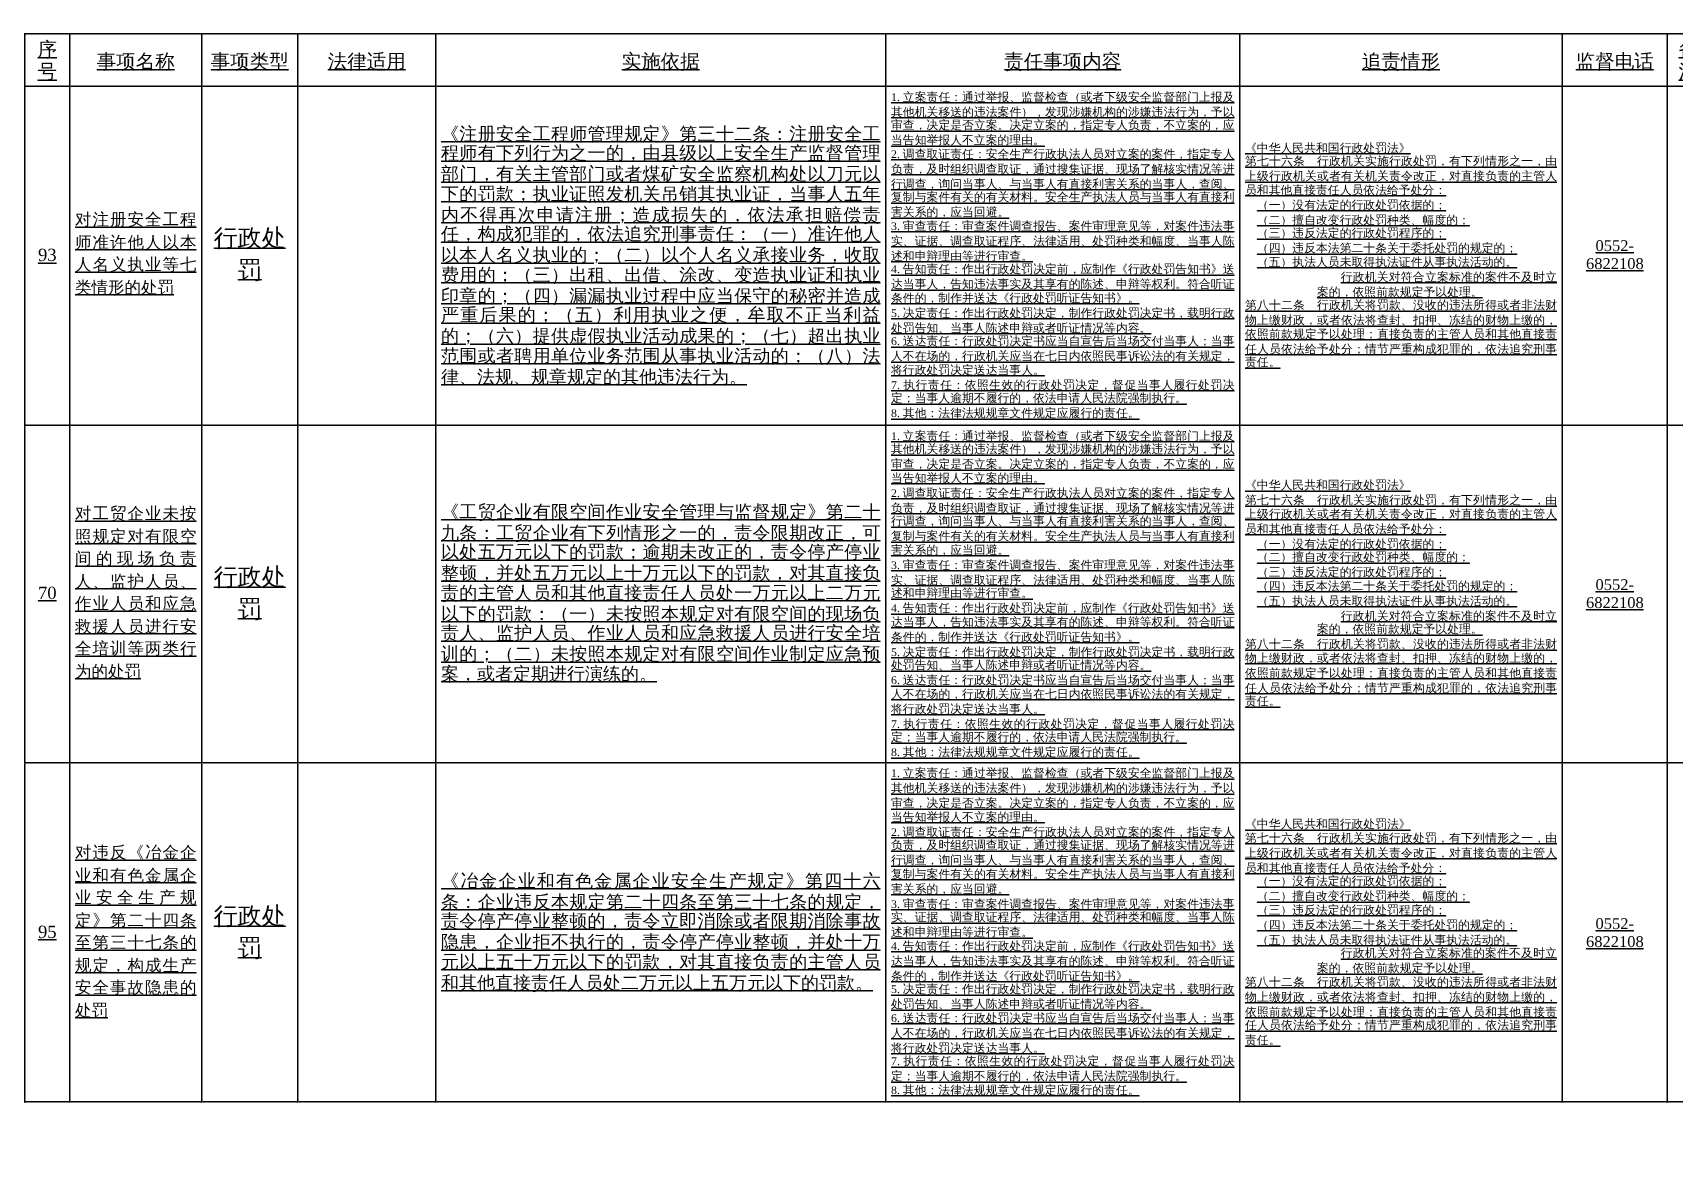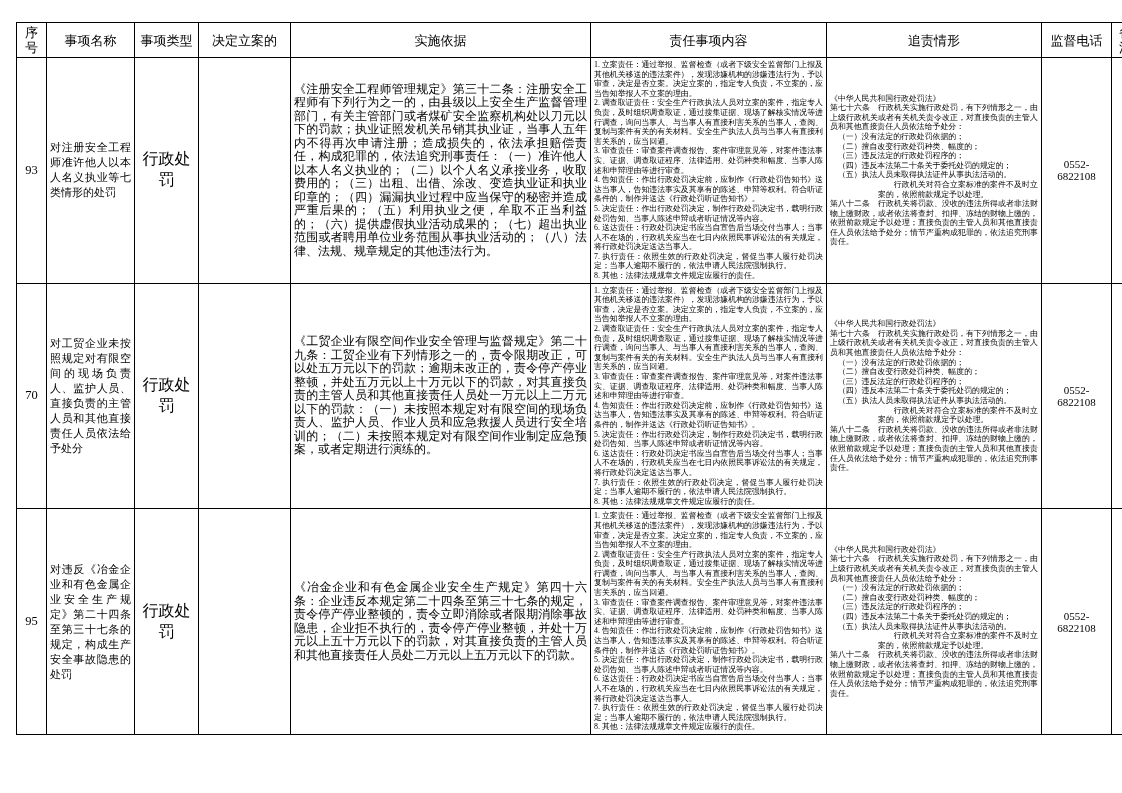--- a/index.html
+++ b/index.html
@@ -13,20 +13,21 @@
     font-family: "Liberation Serif", "DejaVu Serif", serif;
     color: #000000;
     overflow: hidden;
   }
   .page {
     width: 1122px;
     height: 793px;
     position: relative;
     box-sizing: border-box;
     padding: 22px 16px 0 16px;
+    text-decoration: underline;
   }
   table.reg {
     border-collapse: collapse;
     table-layout: fixed;
     width: 1090px;
     border: 1px solid #000;
   }
   table.reg th, table.reg td {
     border: 1px solid #000;
     vertical-align: middle;
@@ -98,21 +99,21 @@
 </head>
 <body>
 
 <div class="page">
   <table class="reg">
     <thead>
       <tr>
         <th class="c-seq">序号</th>
         <th class="c-name">事项名称</th>
         <th class="c-type">事项类型</th>
-        <th class="c-sub">决定立案的</th>
+        <th class="c-sub">法律适用</th>
         <th class="c-basis">实施依据</th>
         <th class="c-duty">责任事项内容</th>
         <th class="c-accnt">追责情形</th>
         <th class="c-phone">监督电话</th>
         <th class="c-remark th-remark">备注</th>
       </tr>
     </thead>
     <tbody>
 
       <tr>
@@ -141,21 +142,21 @@
           <p class="acc-p acc-indent2">（五）执法人员未取得执法证件从事执法活动的。</p>
           <p class="acc-p acc-indent">行政机关对符合立案标准的案件不及时立案的，依照前款规定予以处理。</p>
           <p class="acc-p">第八十二条　行政机关将罚款、没收的违法所得或者非法财物上缴财政，或者依法将查封、扣押、冻结的财物上缴的，依照前款规定予以处理；直接负责的主管人员和其他直接责任人员依法给予处分；情节严重构成犯罪的，依法追究刑事责任。</p>
         </td>
         <td class="phone">0552-6822108</td>
         <td class="remark"></td>
       </tr>
 
       <tr>
         <td class="seq">70</td>
-        <td class="name">对工贸企业未按照规定对有限空间的现场负责人、监护人员、直接负责的主管人员和其他直接责任人员依法给予处分</td>
+        <td class="name">对工贸企业未按照规定对有限空间的现场负责人、监护人员、作业人员和应急救援人员进行安全培训等两类行为的处罚</td>
         <td class="type">行政处罚</td>
         <td class="sub"></td>
         <td class="basis">《工贸企业有限空间作业安全管理与监督规定》第二十九条：工贸企业有下列情形之一的，责令限期改正，可以处五万元以下的罚款；逾期未改正的，责令停产停业整顿，并处五万元以上十万元以下的罚款，对其直接负责的主管人员和其他直接责任人员处一万元以上二万元以下的罚款：（一）未按照本规定对有限空间的现场负责人、监护人员、作业人员和应急救援人员进行安全培训的；（二）未按照本规定对有限空间作业制定应急预案，或者定期进行演练的。</td>
         <td class="duty">
           <p class="duty-p">1. 立案责任：通过举报、监督检查（或者下级安全监督部门上报及其他机关移送的违法案件），发现涉嫌机构的涉嫌违法行为，予以审查，决定是否立案。决定立案的，指定专人负责，不立案的，应当告知举报人不立案的理由。</p>
           <p class="duty-p">2. 调查取证责任：安全生产行政执法人员对立案的案件，指定专人负责，及时组织调查取证，通过搜集证据、现场了解核实情况等进行调查，询问当事人、与当事人有直接利害关系的当事人，查阅、复制与案件有关的有关材料。安全生产执法人员与当事人有直接利害关系的，应当回避。</p>
           <p class="duty-p">3. 审查责任：审查案件调查报告、案件审理意见等，对案件违法事实、证据、调查取证程序、法律适用、处罚种类和幅度、当事人陈述和申辩理由等进行审查。</p>
           <p class="duty-p">4. 告知责任：作出行政处罚决定前，应制作《行政处罚告知书》送达当事人，告知违法事实及其享有的陈述、申辩等权利。符合听证条件的，制作并送达《行政处罚听证告知书》。</p>
           <p class="duty-p">5. 决定责任：作出行政处罚决定，制作行政处罚决定书，载明行政处罚告知、当事人陈述申辩或者听证情况等内容。</p>
           <p class="duty-p">6. 送达责任：行政处罚决定书应当自宣告后当场交付当事人；当事人不在场的，行政机关应当在七日内依照民事诉讼法的有关规定，将行政处罚决定送达当事人。</p>

